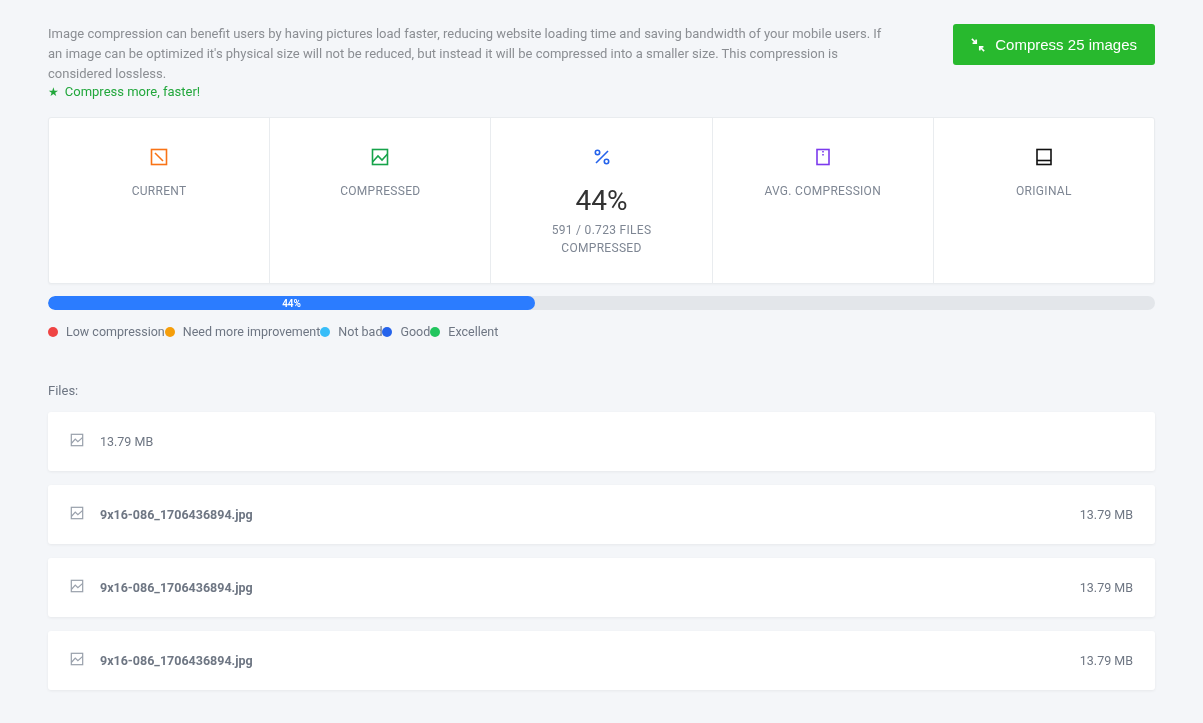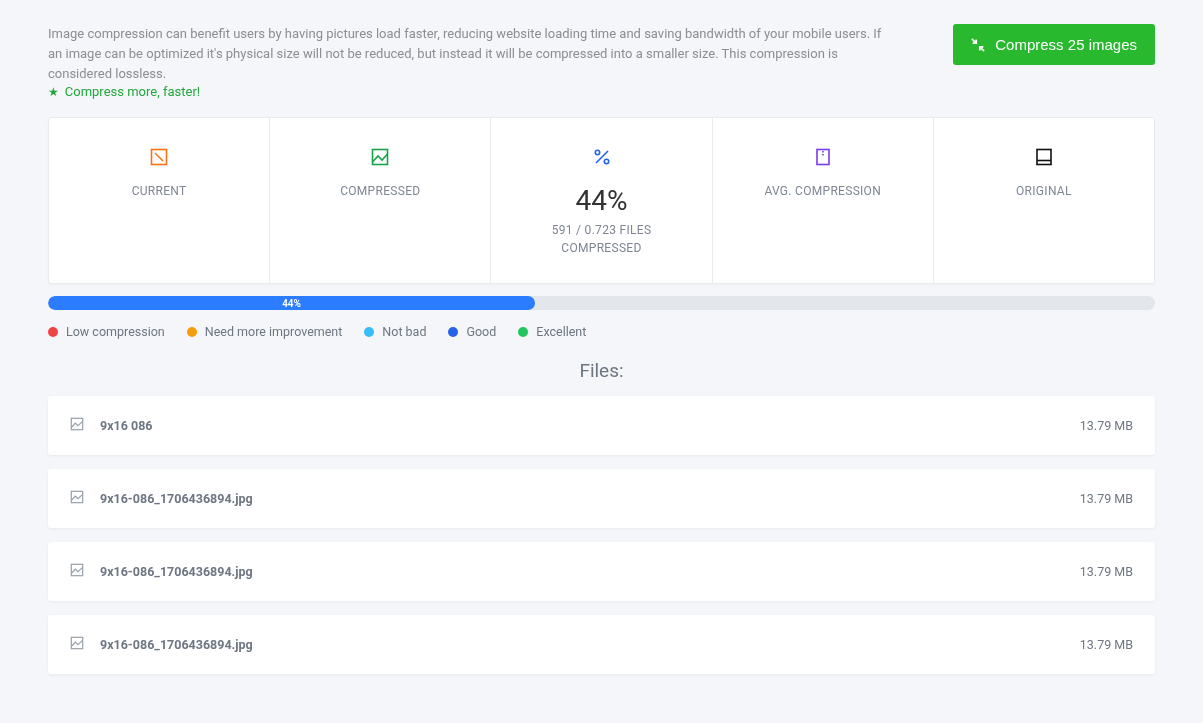--- a/index.html
+++ b/index.html
@@ -39,24 +39,24 @@
     .stat-card { flex: 1; text-align: center; padding: 28px 10px 28px; border-right: 1px solid #e9ecef; }
     .stat-card:last-child { border-right: none; }
     .stat-icon { height: 22px; margin-bottom: 16px; display: flex; align-items: center; justify-content: center; }
     .stat-icon svg { width: 20px; height: 20px; }
     .stat-value { font-size: 28px; font-weight: 400; color: #333; margin-bottom: 6px; }
     .stat-label { font-size: 12px; color: #7e8693; letter-spacing: 0.3px; }
     .stat-sublabel { font-size: 12px; color: #7e8693; margin-top: 4px; letter-spacing: 0.3px; }
     .progress-bar { height: 14px; background: #e3e6ea; border-radius: 7px; overflow: hidden; margin-top: 12px; position: relative; }
     .progress-fill { height: 100%; background: #2b7cff; position: relative; border-radius: 7px; }
     .progress-text { position: absolute; left: 50%; top: 50%; transform: translate(-50%, -50%); color: #fff; font-size: 10px; font-weight: 600; }
-    .legend { display: flex; gap: 22px; margin-top: 14px; align-items: center; flex-wrap: wrap; }
+    .legend { display: flex; margin-top: 14px; align-items: center; flex-wrap: wrap; }
     .legend-item { display: flex; align-items: center; gap: 8px; font-size: 12.5px; color: #6e7683; }
     .legend-dot { width: 10px; height: 10px; border-radius: 50%; }
-    .files-header { font-size: 19px; color: #6e7683; margin-top: 20px; margin-bottom: 14px; text-align: center; }
+    .files-header { font-size: 13px; color: #6e7683; margin-top: 44px; margin-bottom: 14px; }
     .file-row {
       background: #fff;
       border-radius: 3px;
       padding: 20px 22px;
       display: flex;
       align-items: center;
       gap: 16px;
       margin-bottom: 14px;
       box-shadow: 0 1px 3px rgba(0,0,0,0.06);
     }
@@ -170,21 +170,20 @@
     </div>
 
   <div class="files-header">Files:</div>
 
   <div id="files-list">
       <div class="file-row">
         <span class="file-icon"><svg viewBox="0 0 16 16" fill="none" stroke="#9aa1ac" stroke-width="1.4">
             <rect x="1.5" y="1.5" width="13" height="13"></rect>
             <polyline points="1.5,12 6,7 9,10 14.5,5"></polyline>
           </svg></span>
-        <span class="file-name">9x16 086</span>
         <span class="file-size">13.79 MB</span>
       </div>
       <div class="file-row">
         <span class="file-icon"><svg viewBox="0 0 16 16" fill="none" stroke="#9aa1ac" stroke-width="1.4">
             <rect x="1.5" y="1.5" width="13" height="13"></rect>
             <polyline points="1.5,12 6,7 9,10 14.5,5"></polyline>
           </svg></span>
         <span class="file-name">9x16-086_1706436894.jpg</span>
         <span class="file-size">13.79 MB</span>
       </div>

